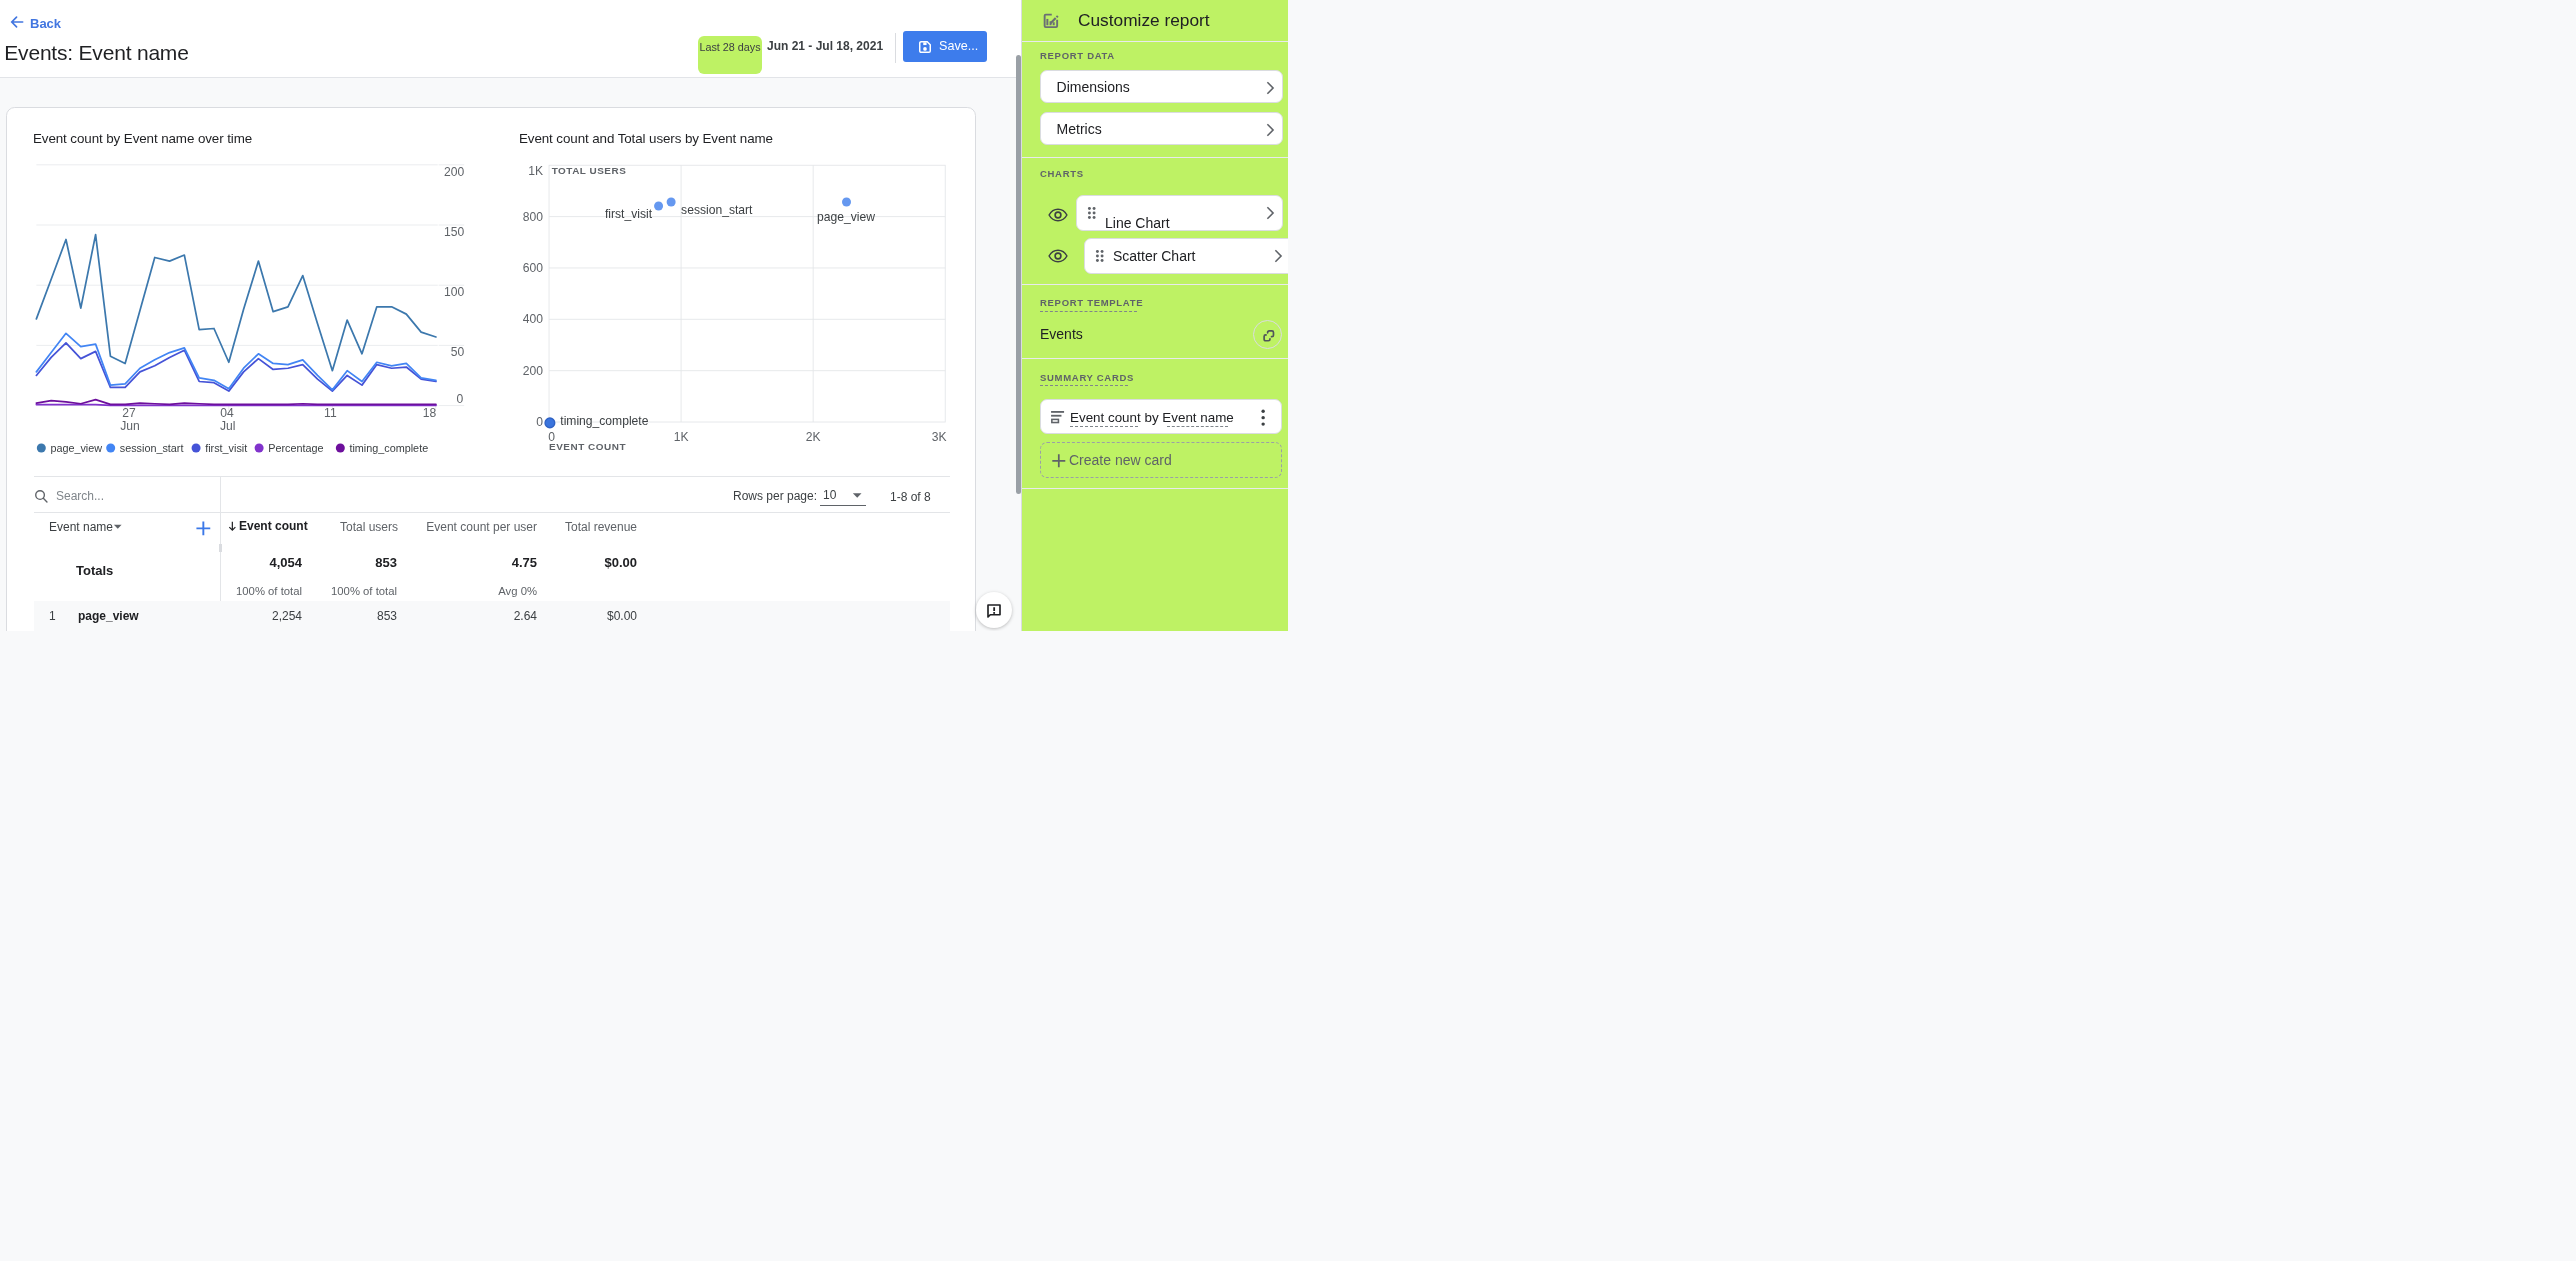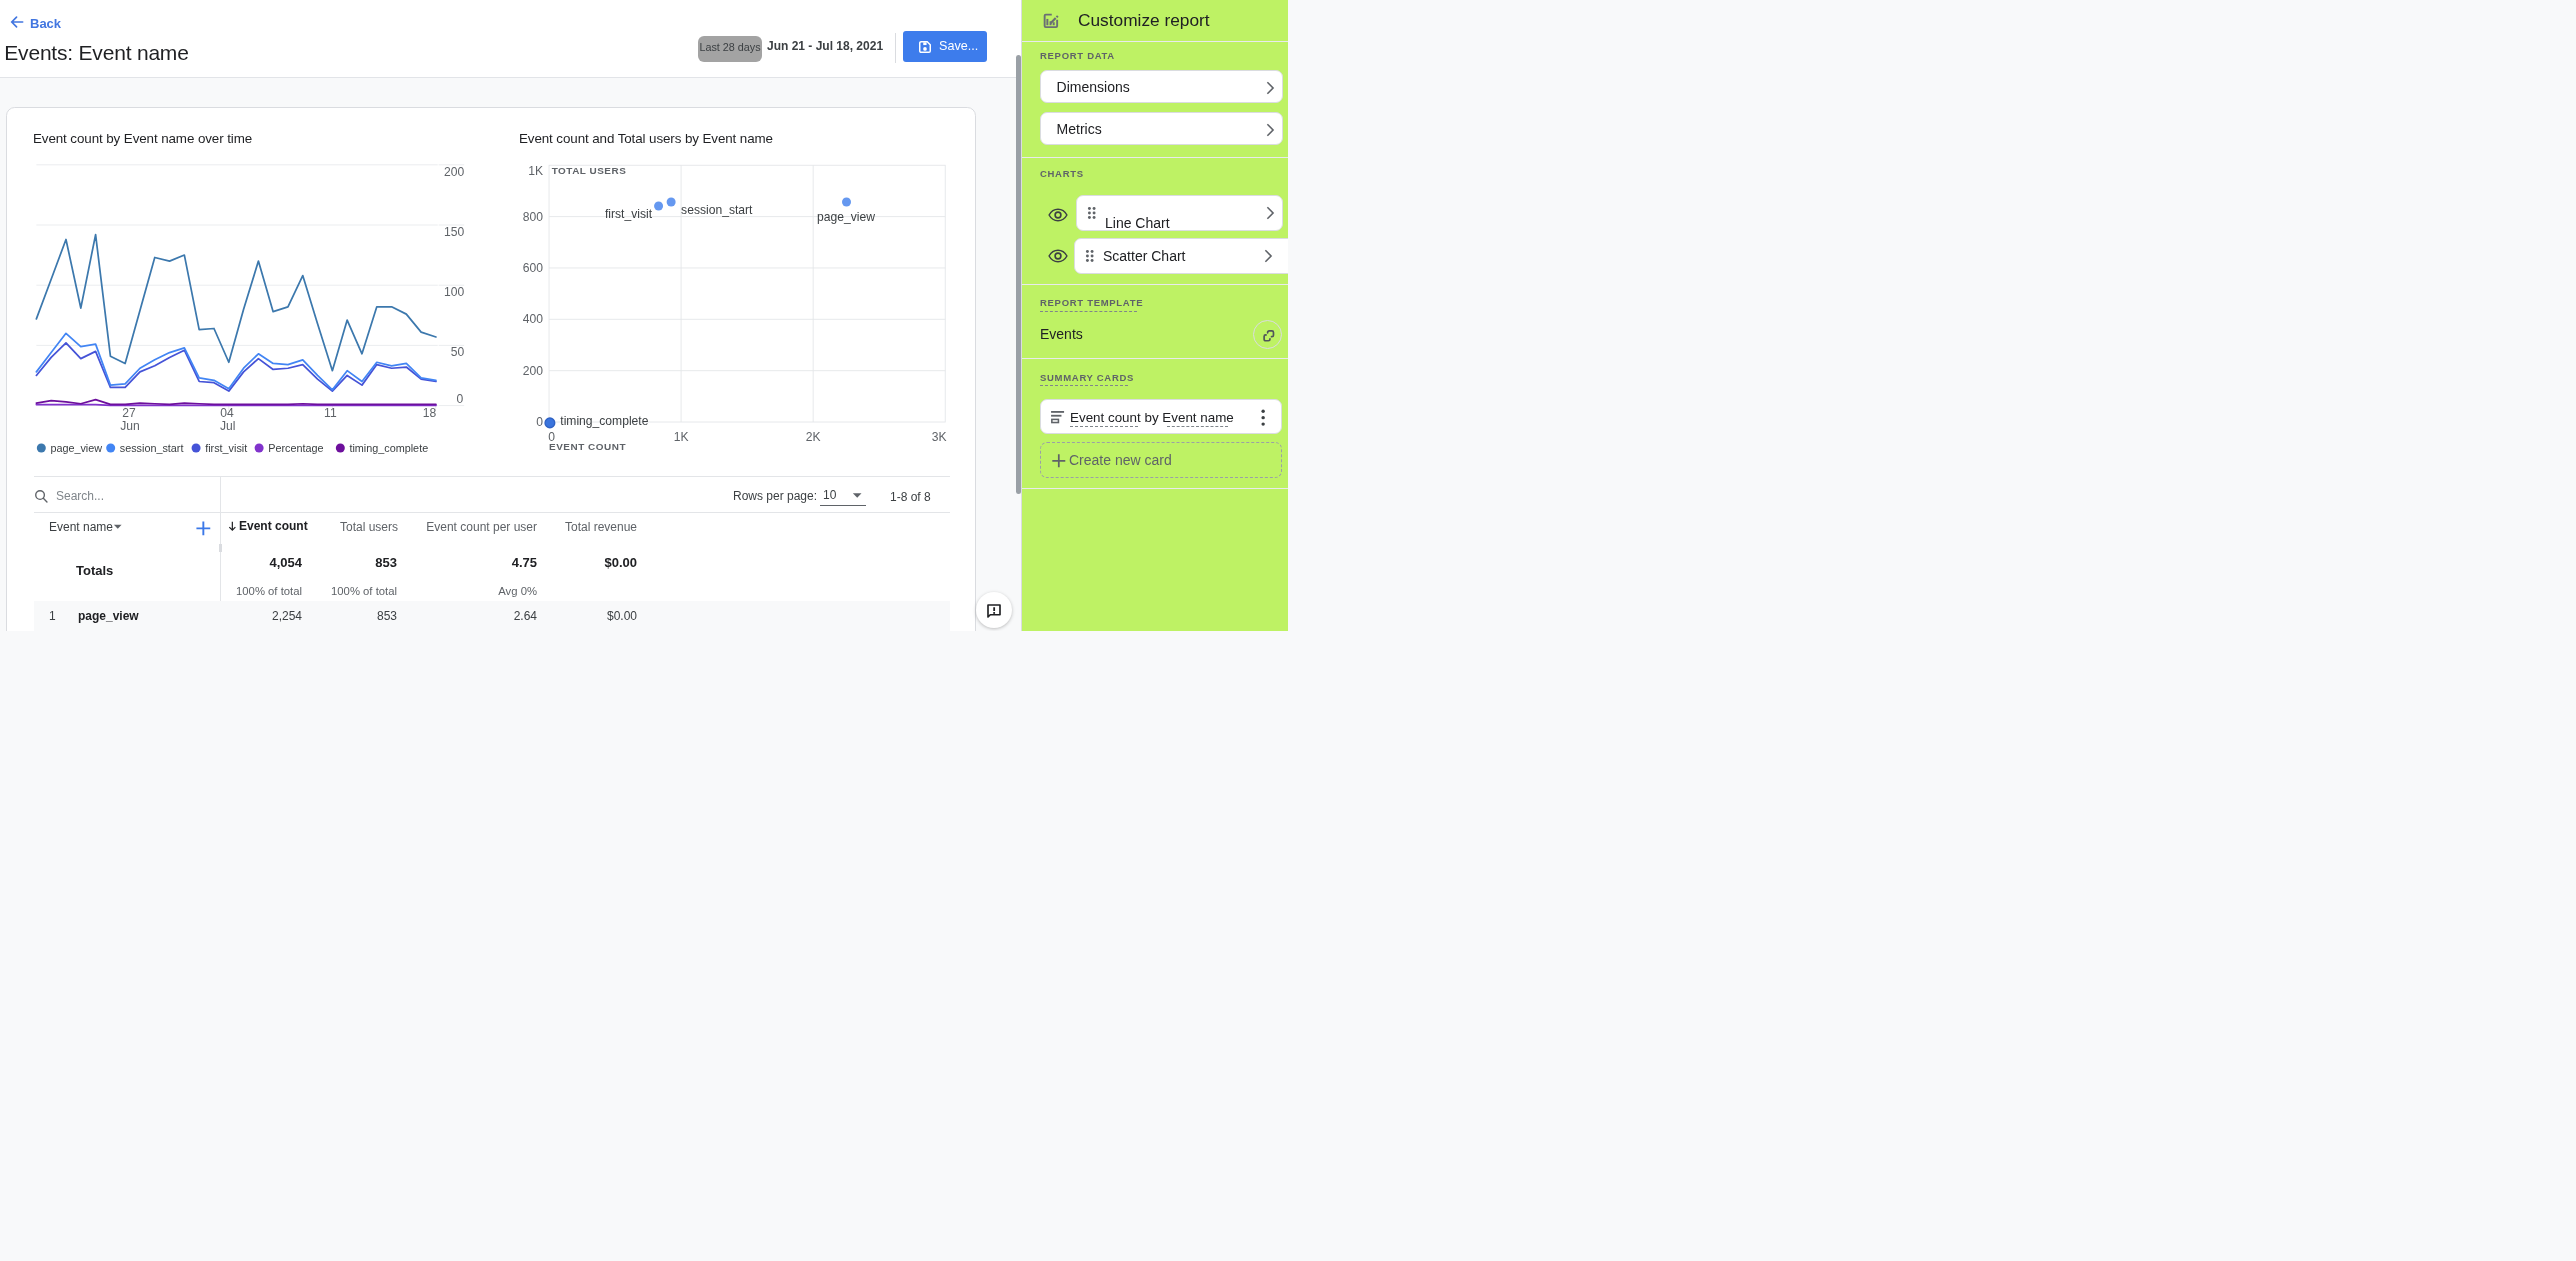--- a/index.html
+++ b/index.html
@@ -4,21 +4,21 @@
 <style>
 * { margin:0; padding:0; box-sizing:border-box; }
 html,body { width:1288px; height:631px; overflow:hidden; }
 body { font-family:"Liberation Sans", sans-serif; background:#f8f9fa; color:#202124; }
 #page { position:relative; width:1288px; height:631px; overflow:hidden;padding-left:42px; }
 .abs { position:absolute; }
 #main { position:absolute; left:0; top:0; width:1021px; height:631px; background:#f8f9fa; }
 #hdr { position:absolute; left:0; top:0; width:1021px; height:78px; background:#fff; border-bottom:0.9px solid #e2e4e8; }
 #backrow { position:absolute; left:30px; top:15.6px; font-size:13px; font-weight:bold; color:#4276e0; }
 #title { position:absolute; left:4.3px; top:41px; font-size:21px; color:#1f2023; letter-spacing:-0.2px; }
-#pill { position:absolute; left:698px; top:36px; width:64px; height:26px; background:#a3a3a3; border-radius:6px; color:#3c4043; font-size:10.8px; line-height:23.4px; text-align:center; }
+#pill { position:absolute; left:698px; top:36px; width:64px; height:38px; background:#bef264; border-radius:6px; color:#3c4043; font-size:10.8px; line-height:23.4px; text-align:center; }
 #daterange { position:absolute; left:767px; top:39px; font-size:12px; font-weight:bold; color:#3c4043; }
 #hdiv { position:absolute; left:895px; top:33px; width:0.9px; height:30px; background:#dadce0; }
 #savebtn { position:absolute; left:903px; top:31px; width:84px; height:31px; background:#3d7cec; border-radius:3px; color:#fff; font-size:12.6px; }
 #savebtn span { position:absolute; left:36px; top:7.8px; }
 #card { position:absolute; left:6px; top:107px; width:970px; height:572px; background:#fff; border:0.9px solid #dadce0; border-radius:8.7px; }
 .ctitle { position:absolute; font-size:13.4px; color:#1f2023; letter-spacing:-0.1px; }
 #chartsvg { position:absolute; left:0; top:0; width:1021px; height:631px; }
 
 .hline { position:absolute; background:#e3e5e8; height:0.9px; }
 .vline { position:absolute; background:#e3e5e8; width:0.9px; }
@@ -265,21 +265,21 @@
         </svg>
     <span class="lbl" style="left:28px;top:19px">Line Chart</span>
     <svg class="chev" style="left:186px;top:10.4px" width="14" height="14" viewBox="0 0 16 16">
           <path d="M5 1.5 L11.5 8 L5 14.5" stroke="#5f6368" stroke-width="1.8" fill="none"></path>
         </svg>
   </div>
   <svg class="abs" style="left:26px;top:249px" width="20" height="14" viewBox="0 0 24 17">
         <path d="M12 1.5 C6.5 1.5 2.8 5.5 1.2 8.5 C2.8 11.5 6.5 15.5 12 15.5 C17.5 15.5 21.2 11.5 22.8 8.5 C21.2 5.5 17.5 1.5 12 1.5 Z" fill="none" stroke="#3c4043" stroke-width="1.8"></path>
         <circle cx="12" cy="8.5" r="3.5" fill="none" stroke="#3c4043" stroke-width="2"></circle>
       </svg>
-  <div class="sbcard" style="left:52px;top:238px;width:224px;height:36px">
+  <div class="sbcard" style="left:62px;top:238px;width:224px;height:36px">
     <svg class="abs" style="left:9.5px;top:10.4px" width="9.5" height="14" viewBox="0 0 11 16">
           <g fill="#5f6368">
             <circle cx="2.8" cy="2.8" r="1.7"></circle>
             <circle cx="8.2" cy="2.8" r="1.7"></circle>
             <circle cx="2.8" cy="8" r="1.7"></circle>
             <circle cx="8.2" cy="8" r="1.7"></circle>
             <circle cx="2.8" cy="13.2" r="1.7"></circle>
             <circle cx="8.2" cy="13.2" r="1.7"></circle>
           </g>
         </svg>

